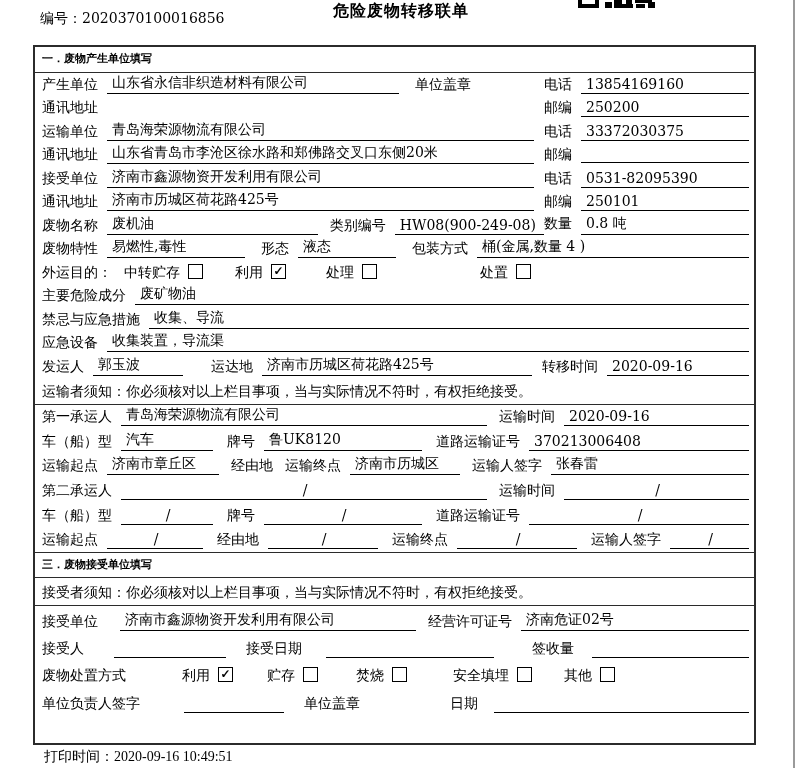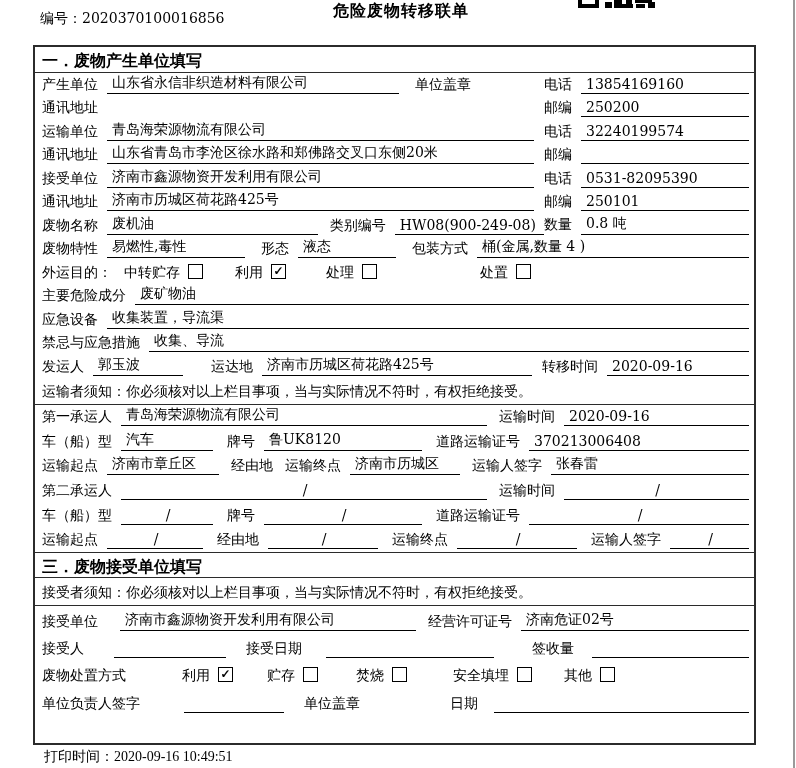--- a/index.html
+++ b/index.html
@@ -8,36 +8,36 @@
     font-family:"DejaVu Serif","Liberation Serif",serif;font-size:14px;overflow:hidden;
   }
   .serial{position:absolute;left:40px;top:10px;white-space:nowrap;}
   .title{position:absolute;left:333px;top:1px;margin:0;font-size:16px;font-weight:700;letter-spacing:1px;white-space:nowrap;}
   .qr{position:absolute;left:578px;top:0;}
   .right-edge{position:absolute;right:1px;top:0;width:2px;height:768px;background:#9a9a9a;}
   .formbox{
     position:absolute;left:33px;top:45px;width:723px;height:700px;
     border:2px solid #2b2b2b;box-sizing:border-box;display:flex;flex-direction:column;background:#fff;
   }
-  .sech{font-weight:700;font-size:16px;height:26px;box-sizing:border-box;padding:4px 7px 0;border-bottom:1.9px solid #2b2b2b;}
+  .sech{font-weight:700;font-size:11px;height:26px;box-sizing:border-box;padding:4px 7px 0;border-bottom:1.9px solid #2b2b2b;}
   .sech.bt{border-top:1.9px solid #2b2b2b;}
   .note{height:26px;box-sizing:border-box;padding:4px 7px 0;border-bottom:1.6px solid #2b2b2b;white-space:nowrap;}
   .note3{height:28px;padding-top:6px;}
   .row{display:flex;align-items:flex-end;box-sizing:border-box;padding:0 5px 3px 7px;white-space:nowrap;}
   .r1{height:23.52px;}
   .r2{height:24.6px;}
   .r3{height:27.4px;}
   .lbl{white-space:nowrap;}
   .val{
     border-bottom:1.4px solid #000;white-space:nowrap;box-sizing:border-box;
     margin-left:9px;padding:0 3px 1px 5px;overflow:hidden;min-height:17px;
   }
   .fill{flex:1;min-width:0;}
   .ctr{text-align:center;}
-  .rg{margin-left:auto;width:205px;display:flex;align-items:center;flex:none;}
+  .rg{margin-left:auto;width:205px;display:flex;align-items:flex-start;flex:none;}
   .rg .lbl{flex:none;}
   .opt{display:inline-flex;align-items:flex-start;}
   .cb{
     display:inline-flex;align-items:center;justify-content:center;flex:none;
     width:13px;height:13px;border:1.5px solid #000;box-sizing:content-box;
     margin-left:8px;margin-bottom:1px;font-size:12px;font-weight:700;line-height:13px;
   }
   .printline{position:absolute;left:44px;top:748px;white-space:nowrap;font-family:Liberation Serif, serif;}
 </style>
 </head>
@@ -81,21 +81,21 @@
       <span class="lbl">邮编</span>
       <span class="val fill">250200</span>
     </span>
   </div>
 
   <div class="row r1">
     <span class="lbl">运输单位</span>
     <span class="val fill" style="margin-right:10px">青岛海荣源物流有限公司</span>
     <span class="rg">
       <span class="lbl">电话</span>
-      <span class="val fill">32240199574</span>
+      <span class="val fill">33372030375</span>
     </span>
   </div>
 
   <div class="row r1">
     <span class="lbl">通讯地址</span>
     <span class="val fill" style="margin-right:10px">山东省青岛市李沧区徐水路和郑佛路交叉口东侧20米</span>
     <span class="rg">
       <span class="lbl">邮编</span>
       <span class="val fill"></span>
     </span>
@@ -166,27 +166,27 @@
         </span>
     </span>
   </div>
 
   <div class="row r1">
     <span class="lbl">主要危险成分</span>
     <span class="val fill">废矿物油</span>
   </div>
 
   <div class="row r1">
+    <span class="lbl">禁忌与应急措施</span>
+    <span class="val fill">收集、导流</span>
+  </div>
+
+  <div class="row r1">
     <span class="lbl">应急设备</span>
     <span class="val fill">收集装置，导流渠</span>
-  </div>
-
-  <div class="row r1">
-    <span class="lbl">禁忌与应急措施</span>
-    <span class="val fill">收集、导流</span>
   </div>
 
   <div class="row r1">
     <span class="lbl">发运人</span>
     <span class="val" style="width:90px">郭玉波</span>
     <span class="lbl" style="margin-left:28px">运达地</span>
     <span class="val fill" style="margin-right:10px">济南市历城区荷花路425号</span>
     <span class="lbl">转移时间</span>
     <span class="val" style="width:142px">2020-09-16</span>
   </div>

